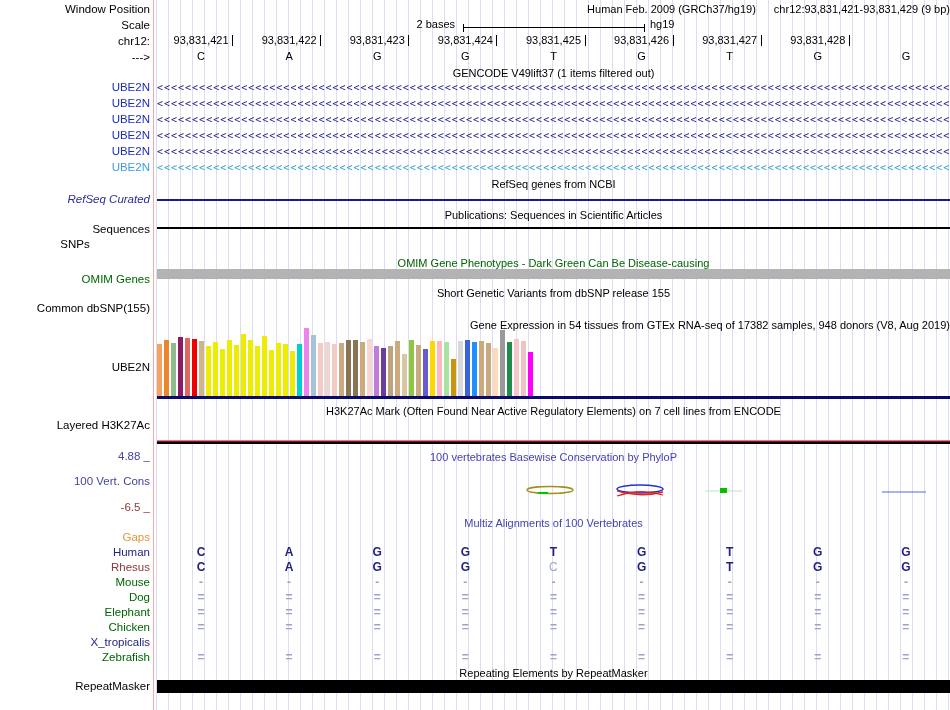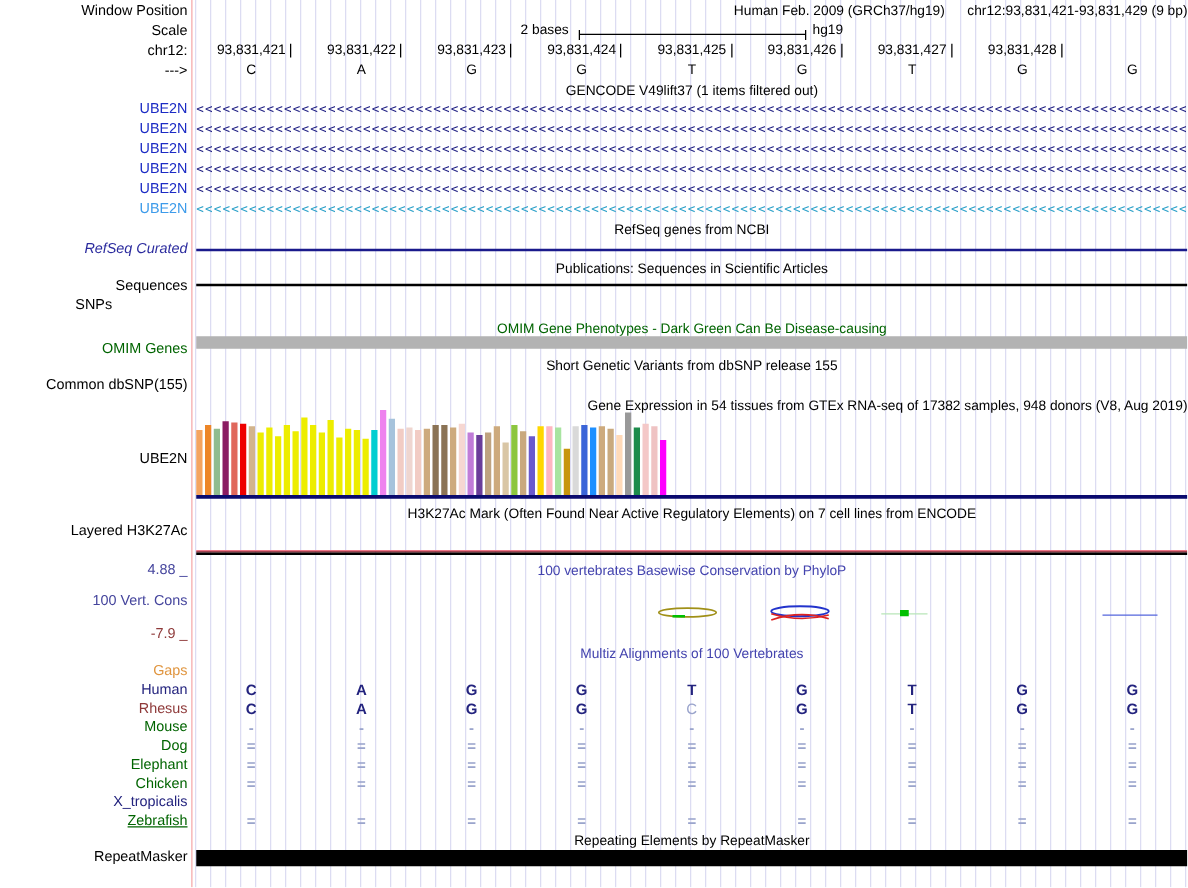--- a/index.html
+++ b/index.html
@@ -238,21 +238,21 @@
 
   <div class="center-header" style="top:404px;">H3K27Ac Mark (Often Found Near Active Regulatory Elements) on 7 cell lines from ENCODE</div>
   <div class="left-label" style="top:418px;">Layered H3K27Ac</div>
   <div class="hline" style="top:440px;height:1px;background:#ee7788;"></div>
   <div class="hline" style="top:441px;height:1px;background:#881122;"></div>
   <div class="hline" style="top:442px;height:2px;background:#000;"></div>
 
   <div class="abs left-label" style="top:449px;color:#45459d;">4.88 _</div>
   <div class="center-header" style="top:450px;color:#4343ae;">100 vertebrates Basewise Conservation by PhyloP</div>
   <div class="left-label" style="top:474px;color:#45459d;">100 Vert. Cons</div>
-  <div class="left-label" style="top:500px;color:#8e3939;">-7.9 _</div>
+  <div class="left-label" style="top:500px;color:#8e3939;">-6.5 _</div>
   <svg class="abs" style="top:480px;left:157px;" width="793" height="25">
     <ellipse cx="393" cy="10" rx="23" ry="3.5" fill="none" stroke="#a09018" stroke-width="1.3"></ellipse>
     <rect x="381" y="12" width="10" height="2" fill="#00c000"></rect>
     <ellipse cx="483" cy="9" rx="23" ry="4" fill="none" stroke="#2233cc" stroke-width="1.5"></ellipse>
     <path d="M460,16 Q483,8 506,15" fill="none" stroke="#dd2222" stroke-width="1.3"></path>
     <path d="M460,11 Q483,18 506,12" fill="none" stroke="#dd2222" stroke-width="1.3"></path>
     <line x1="548" y1="11" x2="585" y2="11" stroke="#b8e6b8" stroke-width="1"></line>
     <rect x="563" y="8" width="7" height="5" fill="#00c000"></rect>
     <line x1="725" y1="12" x2="769" y2="12" stroke="#5566dd" stroke-width="1"></line>
   </svg>
@@ -314,21 +314,21 @@
       <div class="align-cell" style="top: 621px; left: 157px; color: rgb(154, 164, 204); font-weight: bold;">=</div>
       <div class="align-cell" style="top: 621px; left: 245.111px; color: rgb(154, 164, 204); font-weight: bold;">=</div>
       <div class="align-cell" style="top: 621px; left: 333.222px; color: rgb(154, 164, 204); font-weight: bold;">=</div>
       <div class="align-cell" style="top: 621px; left: 421.333px; color: rgb(154, 164, 204); font-weight: bold;">=</div>
       <div class="align-cell" style="top: 621px; left: 509.444px; color: rgb(154, 164, 204); font-weight: bold;">=</div>
       <div class="align-cell" style="top: 621px; left: 597.556px; color: rgb(154, 164, 204); font-weight: bold;">=</div>
       <div class="align-cell" style="top: 621px; left: 685.667px; color: rgb(154, 164, 204); font-weight: bold;">=</div>
       <div class="align-cell" style="top: 621px; left: 773.778px; color: rgb(154, 164, 204); font-weight: bold;">=</div>
       <div class="align-cell" style="top: 621px; left: 861.889px; color: rgb(154, 164, 204); font-weight: bold;">=</div>
       <div class="left-label" style="top: 635px; color: rgb(35, 35, 126);">X_tropicalis</div>
-      <div class="left-label" style="top: 650px; color: rgb(0, 100, 0); text-decoration: underline;">Zebrafish</div>
+      <div class="left-label" style="top: 650px; color: rgb(0, 100, 0);">Zebrafish</div>
       <div class="align-cell" style="top: 651px; left: 157px; color: rgb(154, 164, 204); font-weight: bold;">=</div>
       <div class="align-cell" style="top: 651px; left: 245.111px; color: rgb(154, 164, 204); font-weight: bold;">=</div>
       <div class="align-cell" style="top: 651px; left: 333.222px; color: rgb(154, 164, 204); font-weight: bold;">=</div>
       <div class="align-cell" style="top: 651px; left: 421.333px; color: rgb(154, 164, 204); font-weight: bold;">=</div>
       <div class="align-cell" style="top: 651px; left: 509.444px; color: rgb(154, 164, 204); font-weight: bold;">=</div>
       <div class="align-cell" style="top: 651px; left: 597.556px; color: rgb(154, 164, 204); font-weight: bold;">=</div>
       <div class="align-cell" style="top: 651px; left: 685.667px; color: rgb(154, 164, 204); font-weight: bold;">=</div>
       <div class="align-cell" style="top: 651px; left: 773.778px; color: rgb(154, 164, 204); font-weight: bold;">=</div>
       <div class="align-cell" style="top: 651px; left: 861.889px; color: rgb(154, 164, 204); font-weight: bold;">=</div>
     </div>

